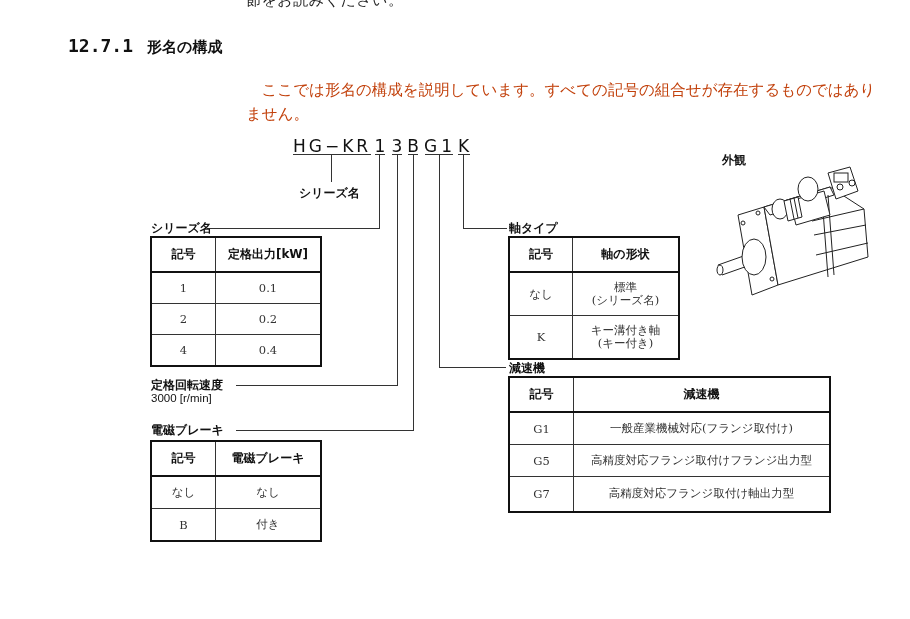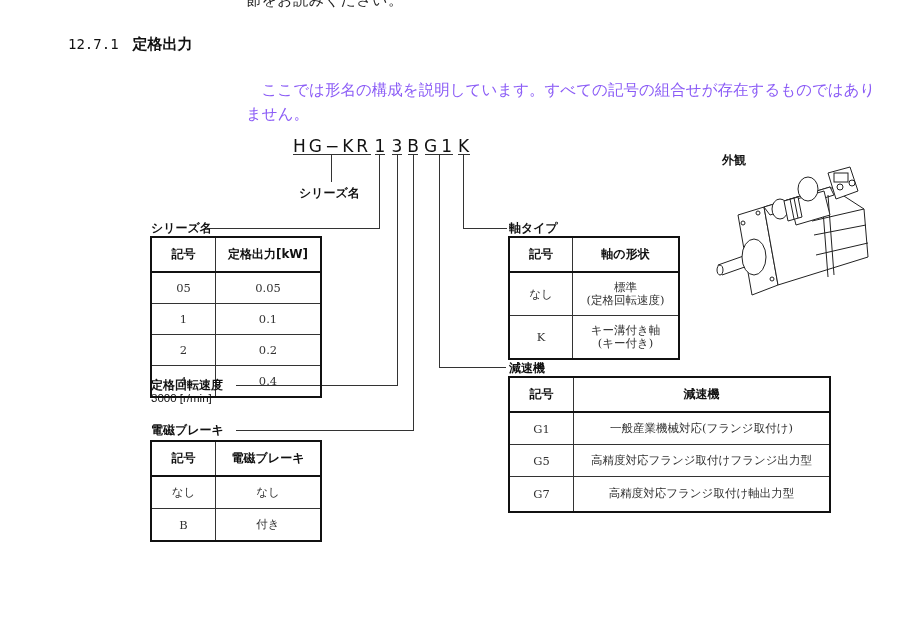--- a/index.html
+++ b/index.html
@@ -1,40 +1,40 @@
 <!DOCTYPE html>
 <html><head>
 <meta charset="utf-8">
 <style>
   html, body { margin: 0; padding: 0; background: #ffffff; }
   body { width: 910px; height: 619px; position: relative; overflow: hidden; color: #111; font-family: "DejaVu Serif", serif; }
   .abs { position: absolute; }
   .cutoff { left: 246px; top: -9px; font-size: 15px; font-family: "DejaVu Serif", serif; color: #222; letter-spacing: 0.5px; }
   .section-heading { left: 68px; top: 35px; font-size: 15px; font-weight: bold; font-family: "DejaVu Sans", sans-serif; }
-  .section-heading .num { font-weight: normal; font-family: "DejaVu Sans Mono", monospace; font-size: 14px; margin-right: 14px; }
-  .para { left: 246px; top: 78px; width: 640px; font-size: 15.5px; line-height: 24px; color: #8b5cf6; font-family: "DejaVu Serif", serif; }
+  .section-heading .num { font-weight: bold; font-family: "DejaVu Sans Mono", monospace; font-size: 18px; margin-right: 14px; }
+  .para { left: 246px; top: 78px; width: 640px; font-size: 15.5px; line-height: 24px; color: #c2410c; font-family: "DejaVu Serif", serif; }
   .seg { position: absolute; top: 136px; font-family: "DejaVu Sans", sans-serif; font-size: 17px; text-align: center; }
   .uline { position: absolute; height: 1px; background: #333; top: 154px; }
   .vline { position: absolute; width: 1px; background: #333; }
   .hline { position: absolute; height: 1px; background: #333; }
   .label { position: absolute; font-family: Liberation Serif, serif; font-size: 12px; font-weight: bold; color: #111; white-space: nowrap; }
   .label-plain { position: absolute; font-family: "DejaVu Sans", sans-serif; font-size: 12px; color: #111; white-space: nowrap; line-height: 12px; }
   table.spec { position: absolute; border-collapse: collapse; border: 2px solid #111; font-size: 11.5px; }
   table.spec th, table.spec td { border: 1px solid #333; text-align: center; padding: 8px; }
   table.spec th { font-family: "DejaVu Sans", sans-serif; font-weight: bold; font-size: 12px; border-bottom: 2px solid #111; }
   table.spec td { font-family: "DejaVu Serif", serif; color: #333; }
   table.spec td.multi { line-height: 13px; }
 </style>
 </head>
 <body>
 
 <div class="abs cutoff">節をお読みください。</div>
 
 <div class="abs section-heading">
-  <span class="num">12.7.1</span><span>定格出力</span>
+  <span class="num">12.7.1</span><span>形名の構成</span>
 </div>
 
 <div class="abs para">　ここでは形名の構成を説明しています。すべての記号の組合せが存在するものではありません。</div>
 
 <div>
   <span class="seg" style="left:293px; width:78px; letter-spacing:3px;">HG−KR</span>
   <span class="seg" style="left:374px; width:12px;">1</span>
   <span class="seg" style="left:391px; width:12px;">3</span>
   <span class="seg" style="left:407px; width:12px;">B</span>
   <span class="seg" style="left:424px; width:30px; letter-spacing:4px;">G1</span>
@@ -65,24 +65,20 @@
 
 <div class="vline" style="left:463px; top:154px; height:74px;"></div>
 <div class="hline" style="left:463px; top:228px; width:44px;"></div>
 
 <div class="label" style="left:151px; top:220px;">シリーズ名</div>
 <table class="spec" style="left:150px; top:236px; width:172px;">
   <tbody>
       <tr style="height:21px;">
     <th style="width:47px;">記号</th>
     <th>定格出力[kW]</th>
-  </tr>
-  <tr style="height:21px;">
-    <td>05</td>
-    <td>0.05</td>
   </tr>
   <tr style="height:21px;">
     <td>1</td>
     <td>0.1</td>
   </tr>
   <tr style="height:21px;">
     <td>2</td>
     <td>0.2</td>
   </tr>
   <tr style="height:21px;">
@@ -117,21 +113,21 @@
 <table class="spec" style="left:508px; top:236px; width:172px;">
   <tbody>
       <tr style="height:20px;">
     <th style="width:46px;">記号</th>
     <th>軸の形状</th>
   </tr>
   <tr style="height:33px;">
     <td>なし</td>
     <td class="multi">
       <div>標準</div>
-      <div>(定格回転速度)</div>
+      <div>(シリーズ名)</div>
     </td>
   </tr>
   <tr style="height:32px;">
     <td>K</td>
     <td class="multi">
       <div>キー溝付き軸</div>
       <div>(キー付き)</div>
     </td>
   </tr>
 </tbody>

